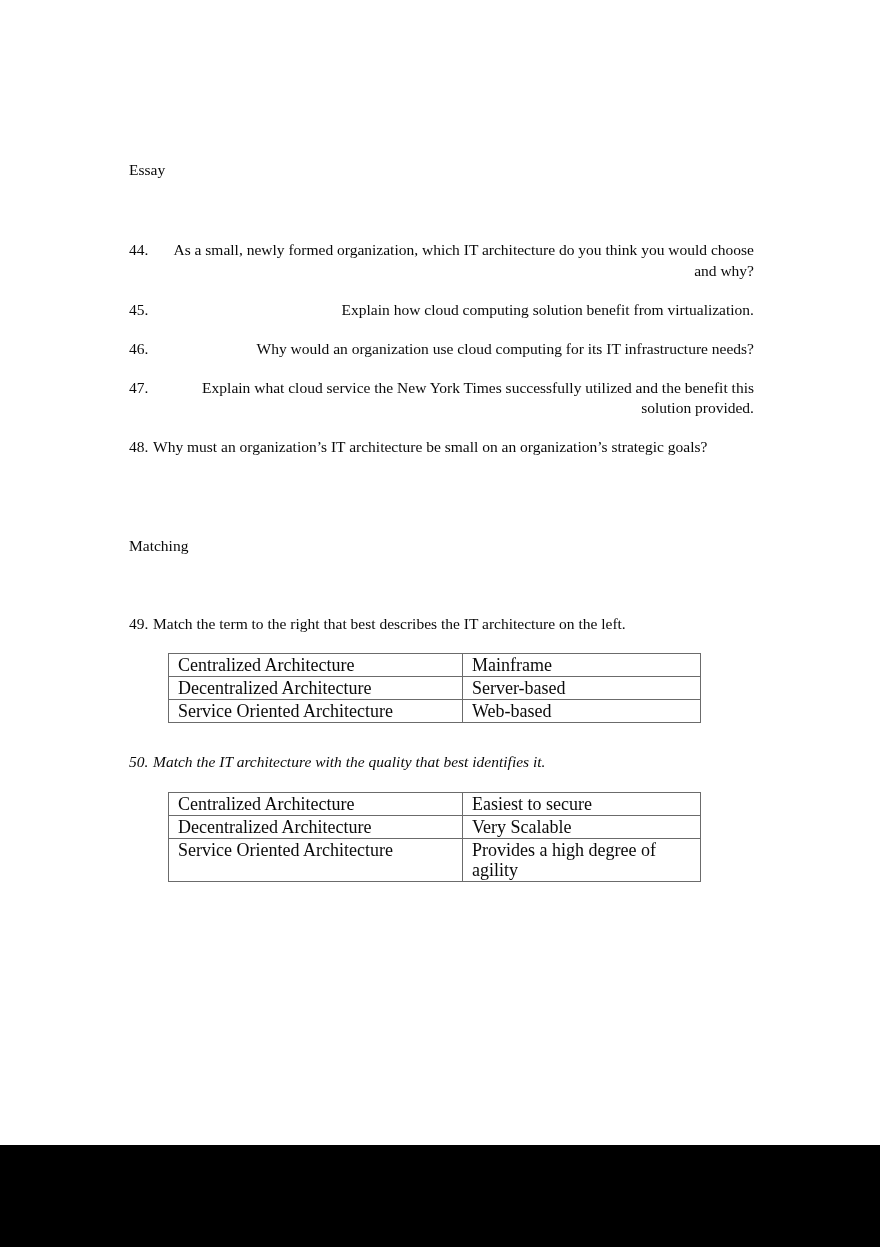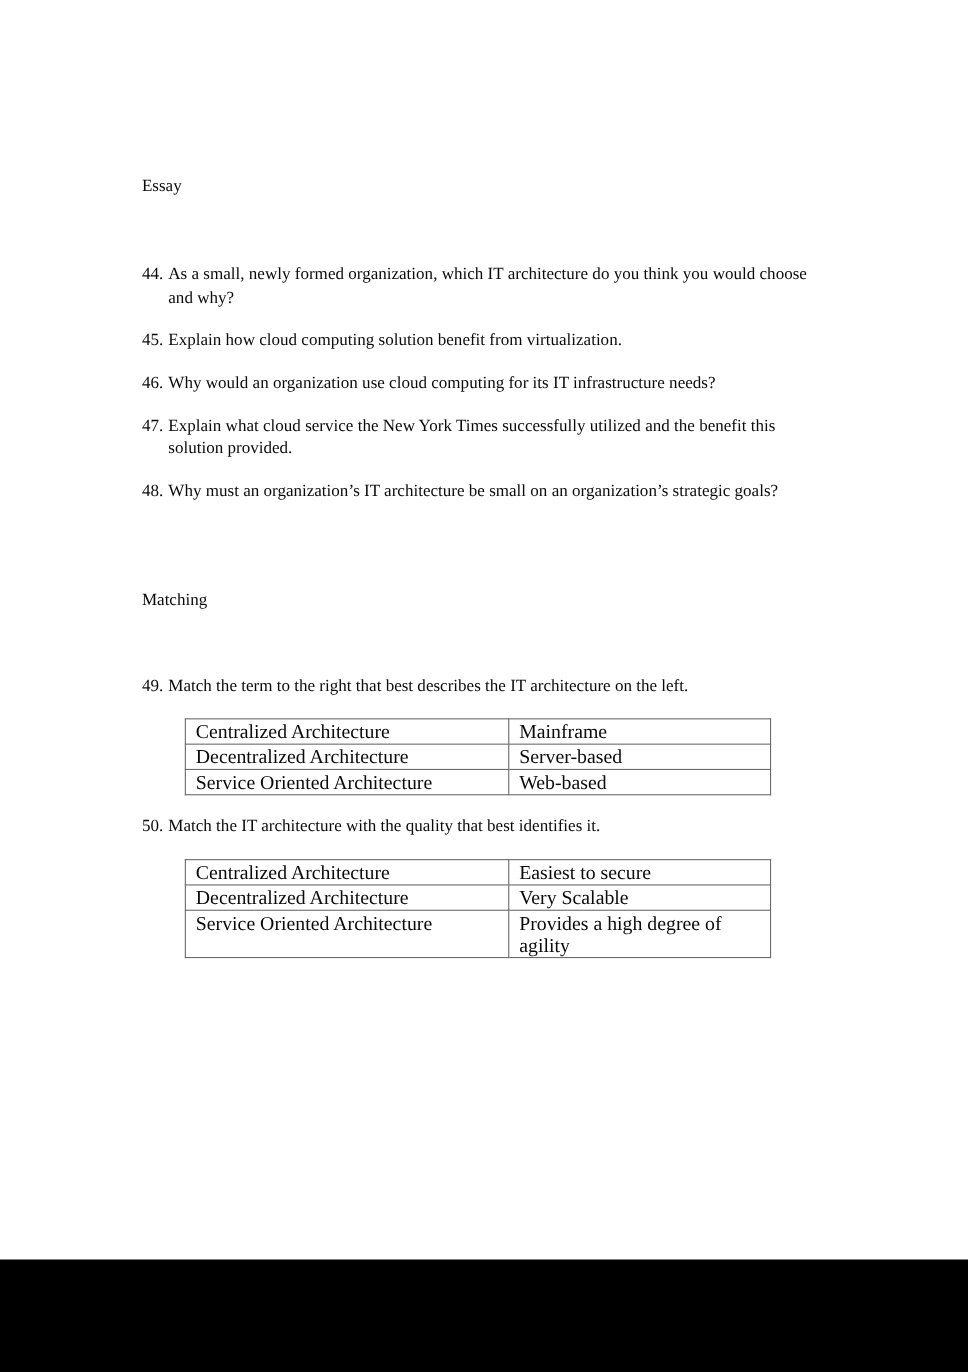--- a/index.html
+++ b/index.html
@@ -47,21 +47,21 @@
     text-align: left;
   }
   .question .qnum {
     position: absolute;
     left: 0;
     top: 0;
   }
   .question .qtext {
     display: block;
   }
-  .q-gap { margin-bottom: 18.5px; }
+  .q-gap { margin-bottom: 18.5px; text-align: right; }
 
   
   .match-table {
     border-collapse: collapse;
     margin-left: 39px;
     margin-top: 19px;
     margin-bottom: 0;
     width: 512px;
     table-layout: fixed;
     background: #ffffff;
@@ -148,21 +148,21 @@
           <td class="col-left">Decentralized Architecture</td>
           <td class="col-right">Server-based</td>
         </tr>
         <tr>
           <td class="col-left">Service Oriented Architecture</td>
           <td class="col-right">Web-based</td>
         </tr>
       </tbody>
     </table>
 
-    <div class="question" style="margin-top:18px;margin-bottom:0;">
+    <div class="question" style="margin-top:29px;margin-bottom:0;font-style:italic;">
       <span class="qnum">50.</span>
       <span class="qtext">Match the IT architecture with the quality that best identifies it.</span>
     </div>
 
     <table class="match-table t2">
       <tbody>
         <tr>
           <td class="col-left">Centralized Architecture</td>
           <td class="col-right">Easiest to secure</td>
         </tr>

